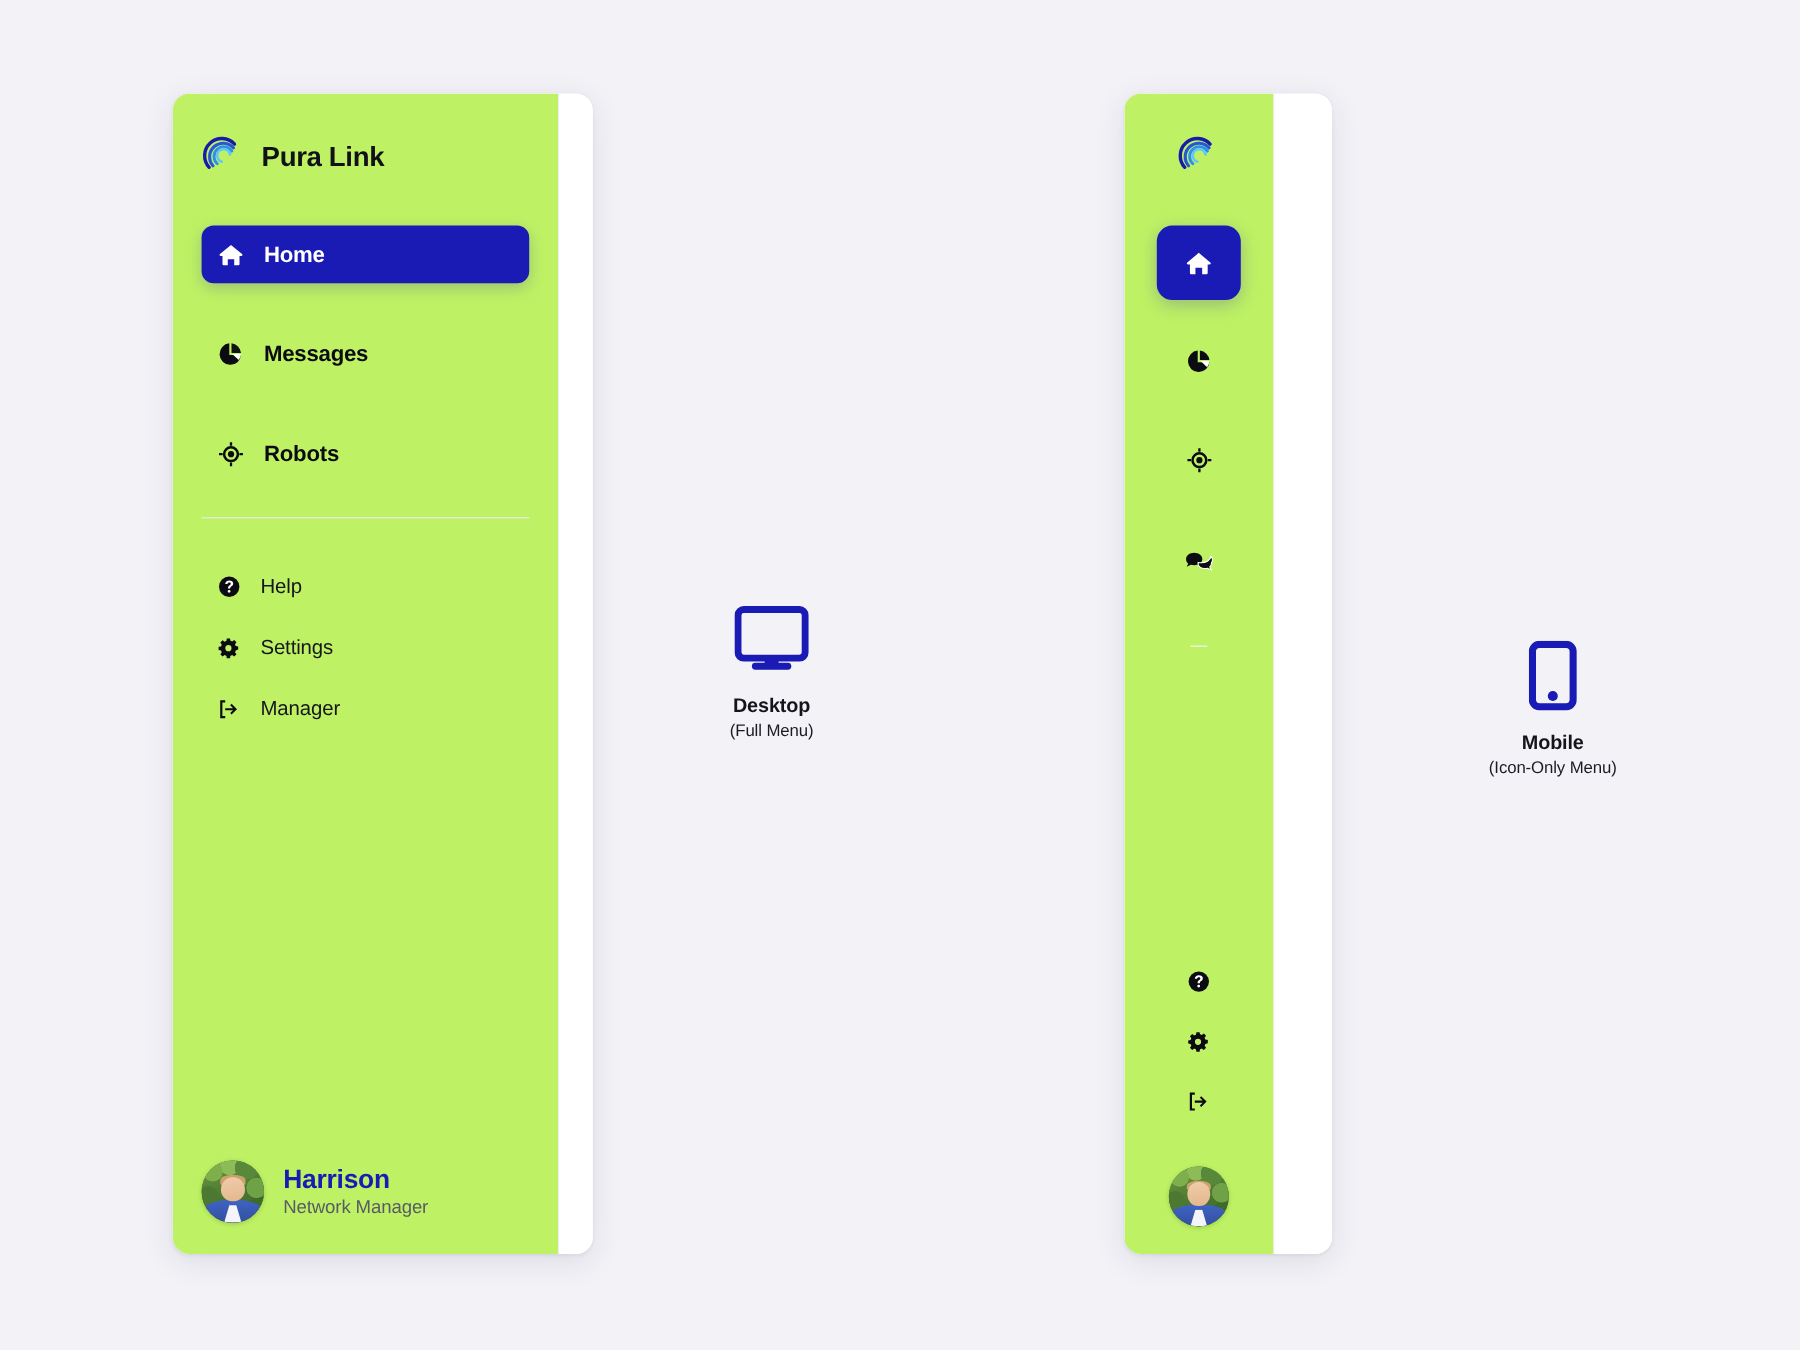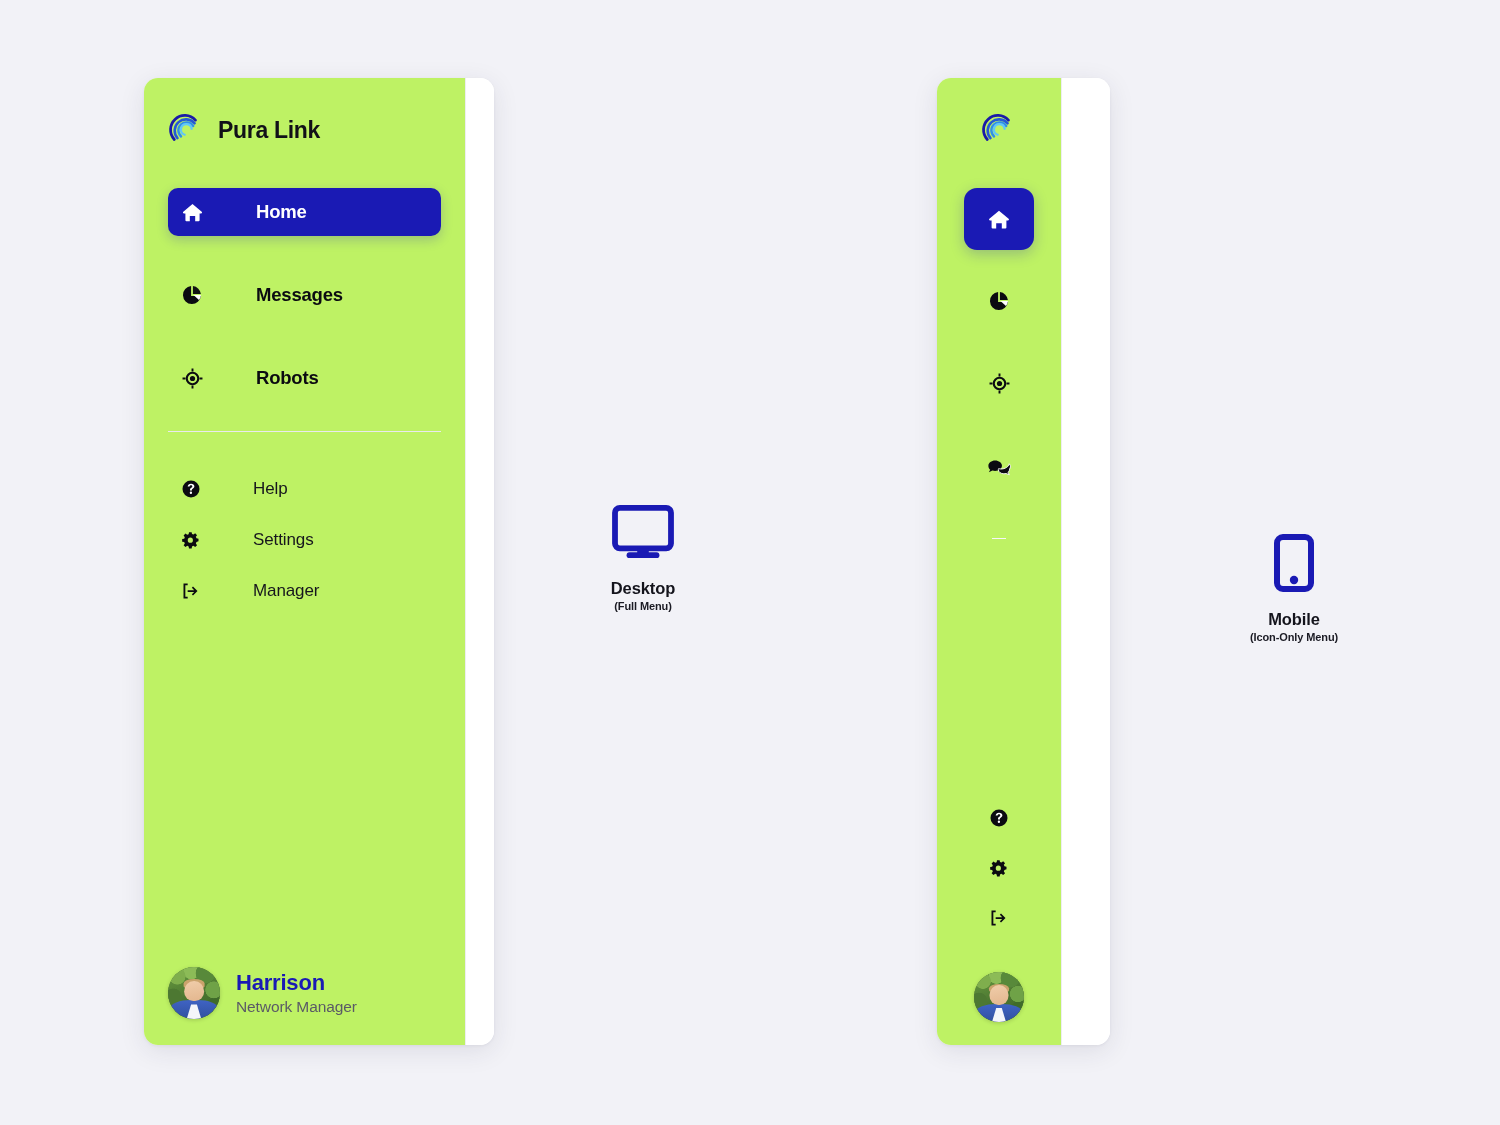--- a/index.html
+++ b/index.html
@@ -109,21 +109,20 @@
     cursor: pointer;
     color: #0b0b11;
     white-space: nowrap;
   }
   .nav-item:last-child { margin-bottom: 0; }
 
   .nav-item .nav-label {
     font-size: 18.5px;
     font-weight: 700;
     letter-spacing: -0.2px;
-    margin-left: 36px;
   }
 
   .nav-item.active {
     background: #1a1ab4;
     color: #ffffff;
     box-shadow: 0 4px 12px rgba(26, 26, 180, 0.22);
   }
   .nav-item.active .nav-icon svg { fill: #ffffff; }
 
   .nav-icon {
@@ -300,22 +299,22 @@
     align-items: center;
     gap: 2px;
   }
   .caption-title {
     font-size: 16.5px;
     font-weight: 700;
     color: #14141c;
     letter-spacing: -0.1px;
   }
   .caption-sub {
-    font-size: 11px;
-    font-weight: 700;
+    font-size: 14px;
+    font-weight: 400;
     color: #1b1b24;
     letter-spacing: -0.1px;
   }
 </style>
 </head>
 <body>
 
 <div class="stage">
 
   <div class="device-card" id="desktop-card">

